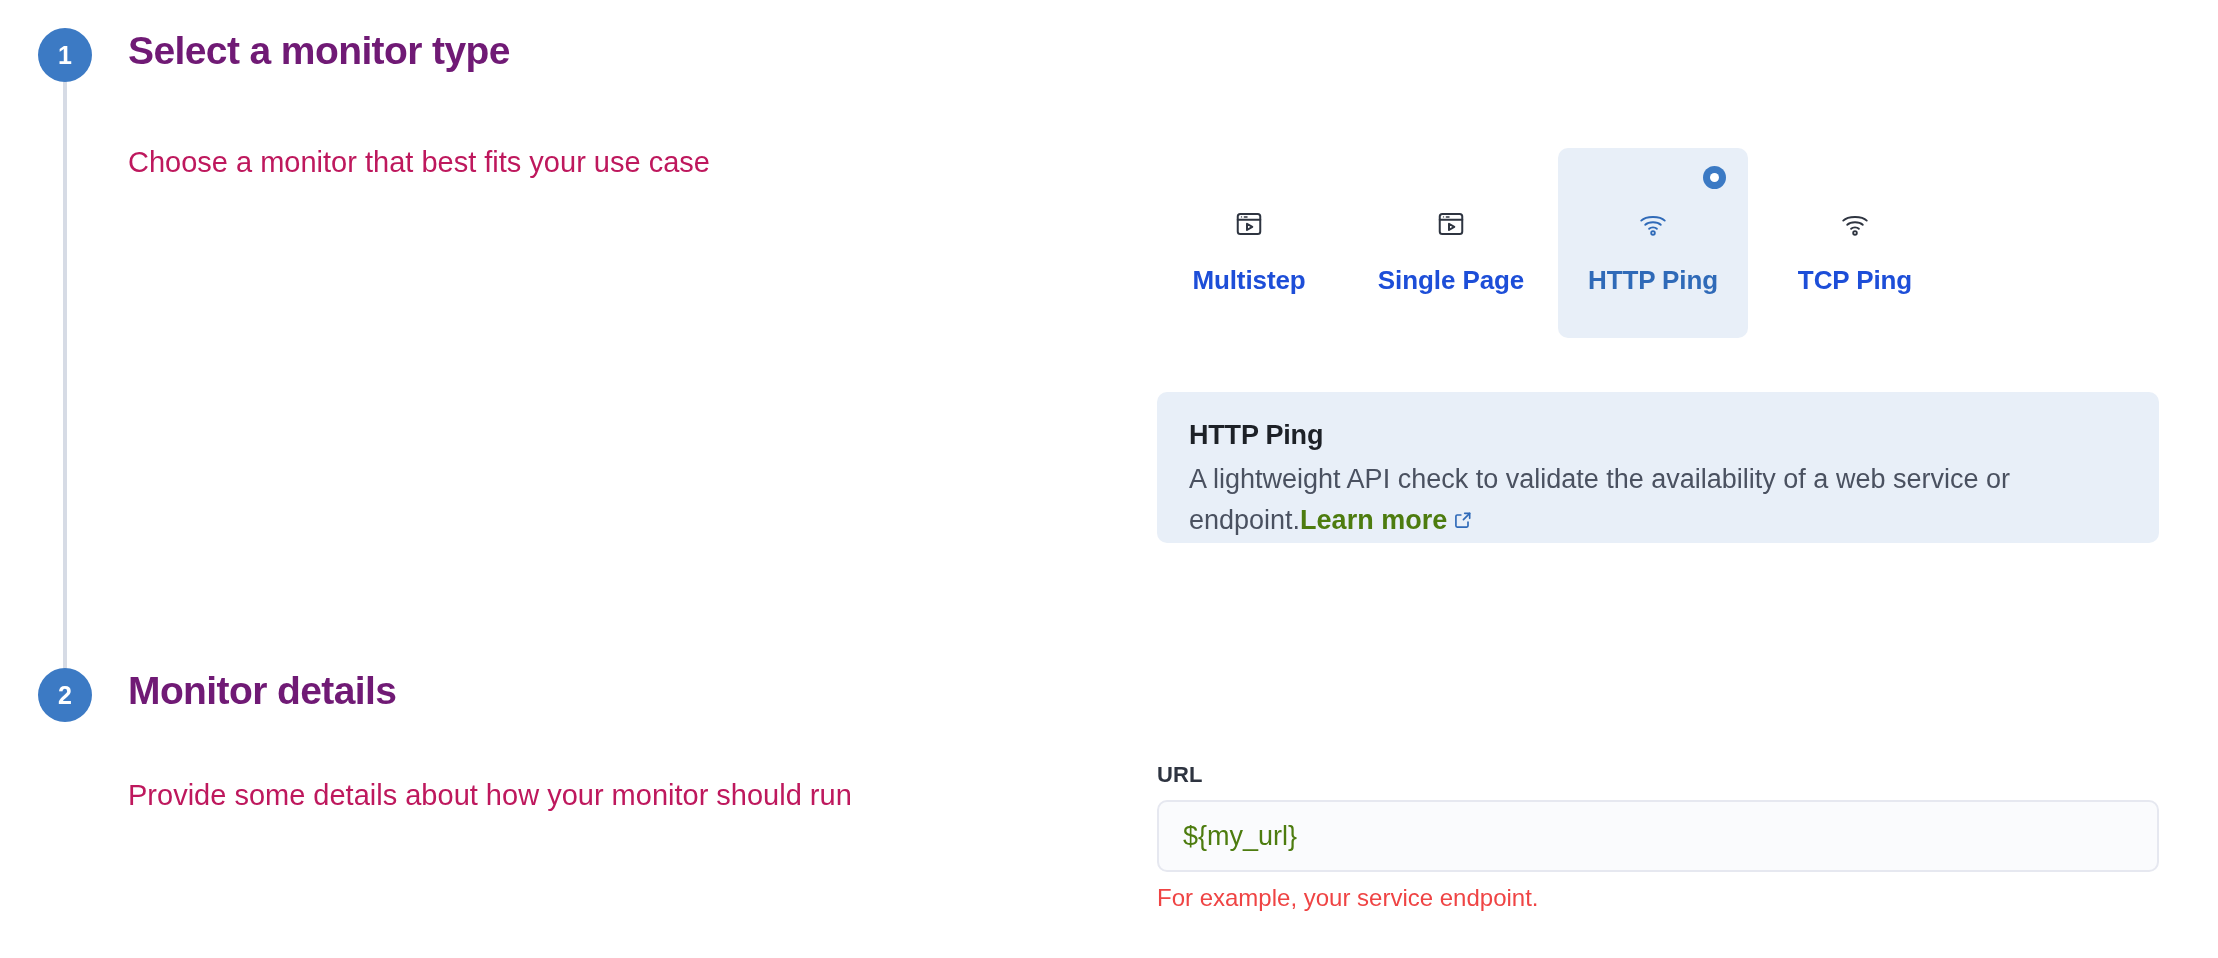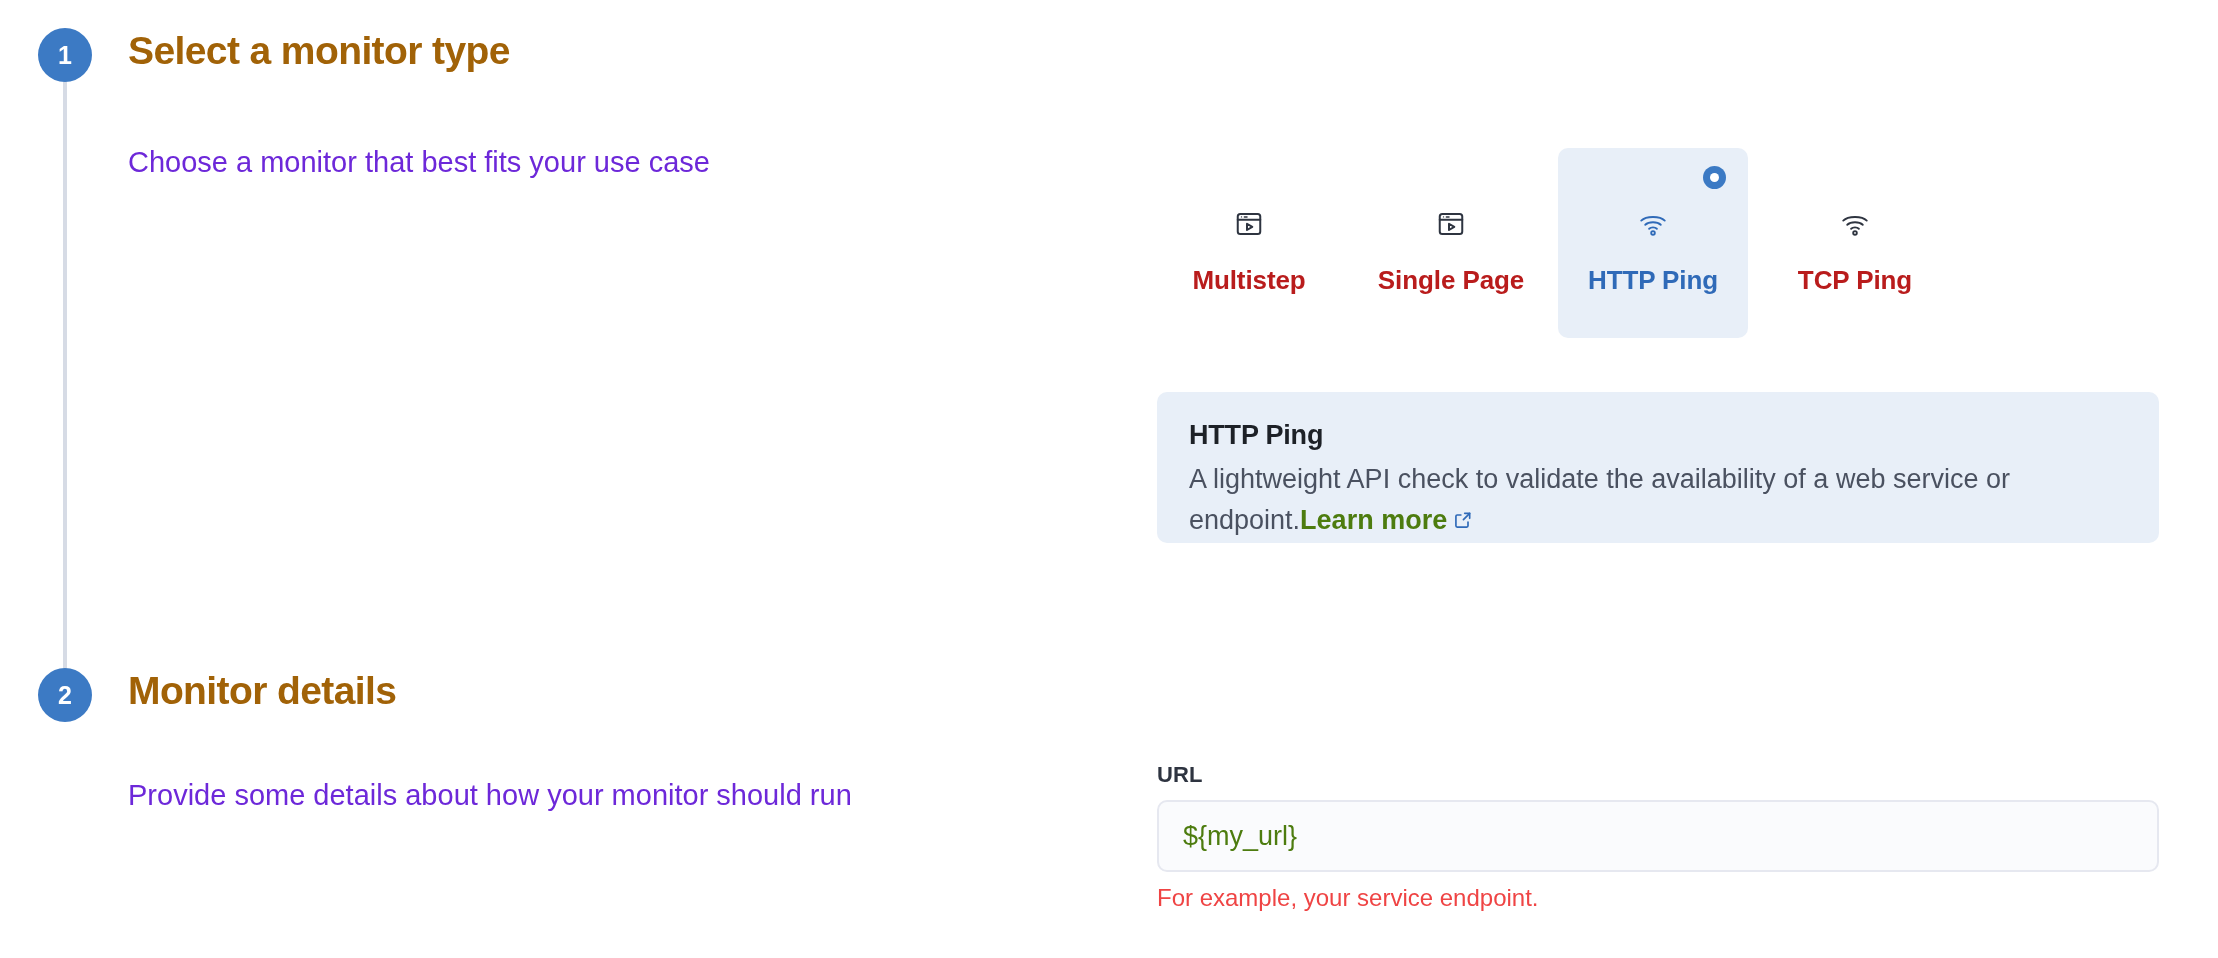--- a/index.html
+++ b/index.html
@@ -44,33 +44,33 @@
     z-index: 2;
   }
   .step1-badge { left: 38px; top: 28px; }
   .step2-badge { left: 38px; top: 668px; }
 
   .step-title {
     position: absolute;
     left: 128px;
     font-size: 39px;
     font-weight: 700;
-    color: #a16207;
+    color: #701a75;
     letter-spacing: -0.6px;
     white-space: nowrap;
   }
   .step1-title { top: 29px; }
   .step2-title { top: 669px; text-align: right; }
 
   .step-sub {
     position: absolute;
     left: 128px;
     font-size: 29px;
     font-weight: 400;
-    color: #6d28d9;
+    color: #be185d;
     white-space: nowrap;
   }
   .step1-sub { top: 146px; }
   .step2-sub { top: 779px; }
 
   
   .type-row {
     position: absolute;
     left: 1154px;
     top: 148px;
@@ -97,21 +97,21 @@
   .type-card.selected { background: #e8eff8; }
   .type-icon {
     height: 46px;
     display: flex;
     align-items: center;
     justify-content: center;
   }
   .type-label {
     font-size: 26px;
     font-weight: 700;
-    color: #b91c1c;
+    color: #1d4ed8;
     white-space: nowrap;
     letter-spacing: -0.1px;
   }
   .type-card.selected .type-label { color: #2f6ab8; }
   .radio-dot {
     position: absolute;
     top: 18px;
     right: 22px;
     width: 23px;
     height: 23px;

